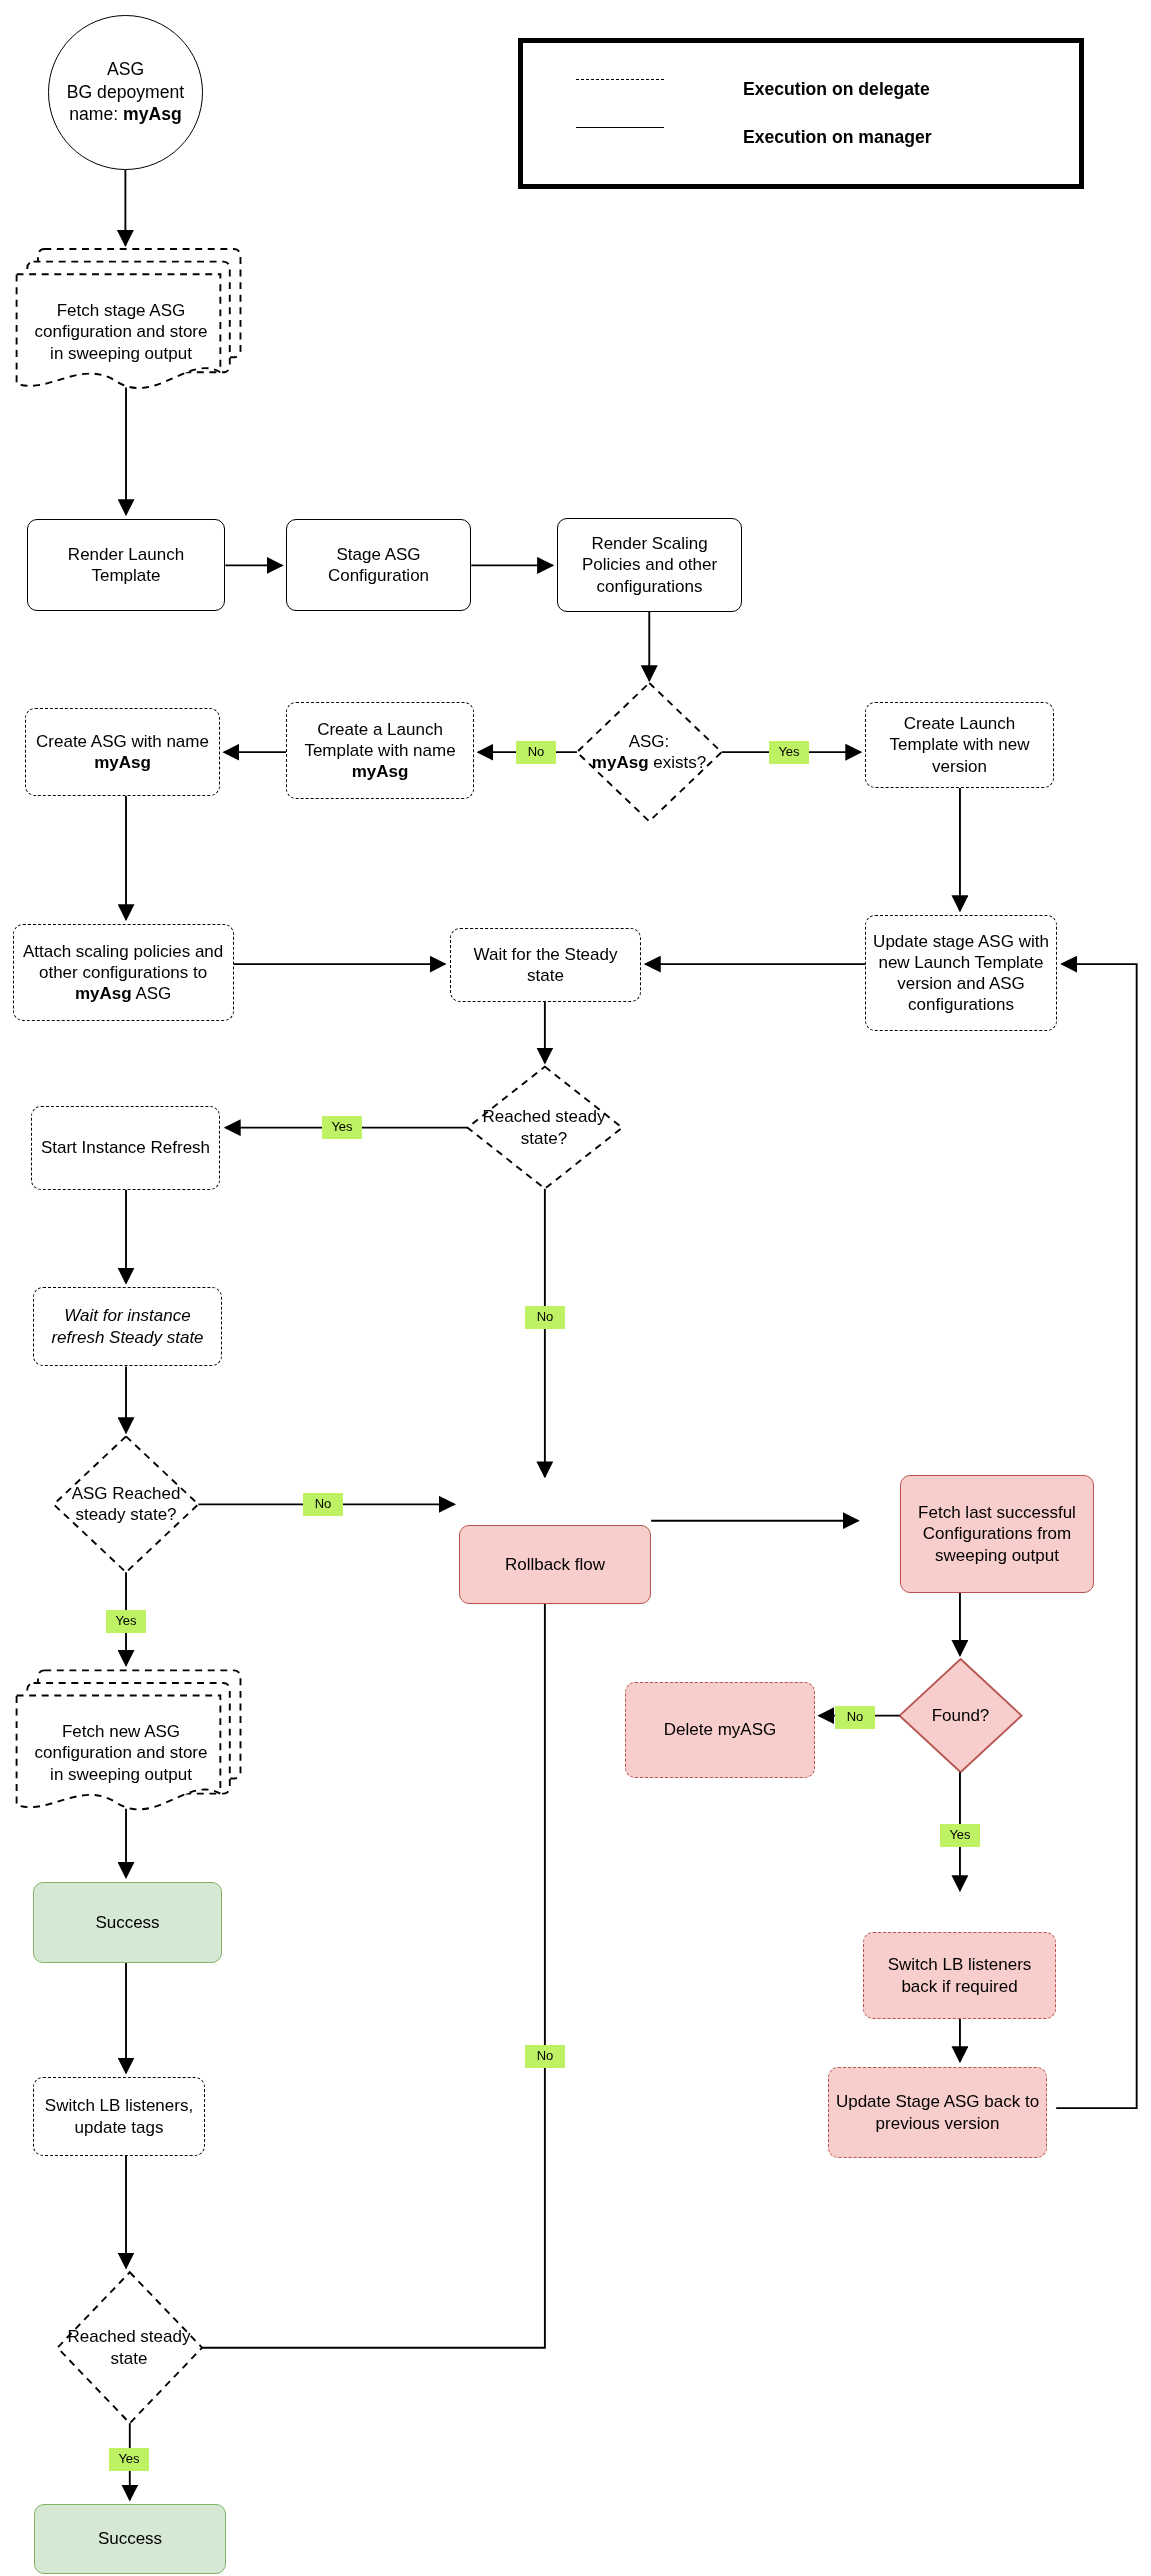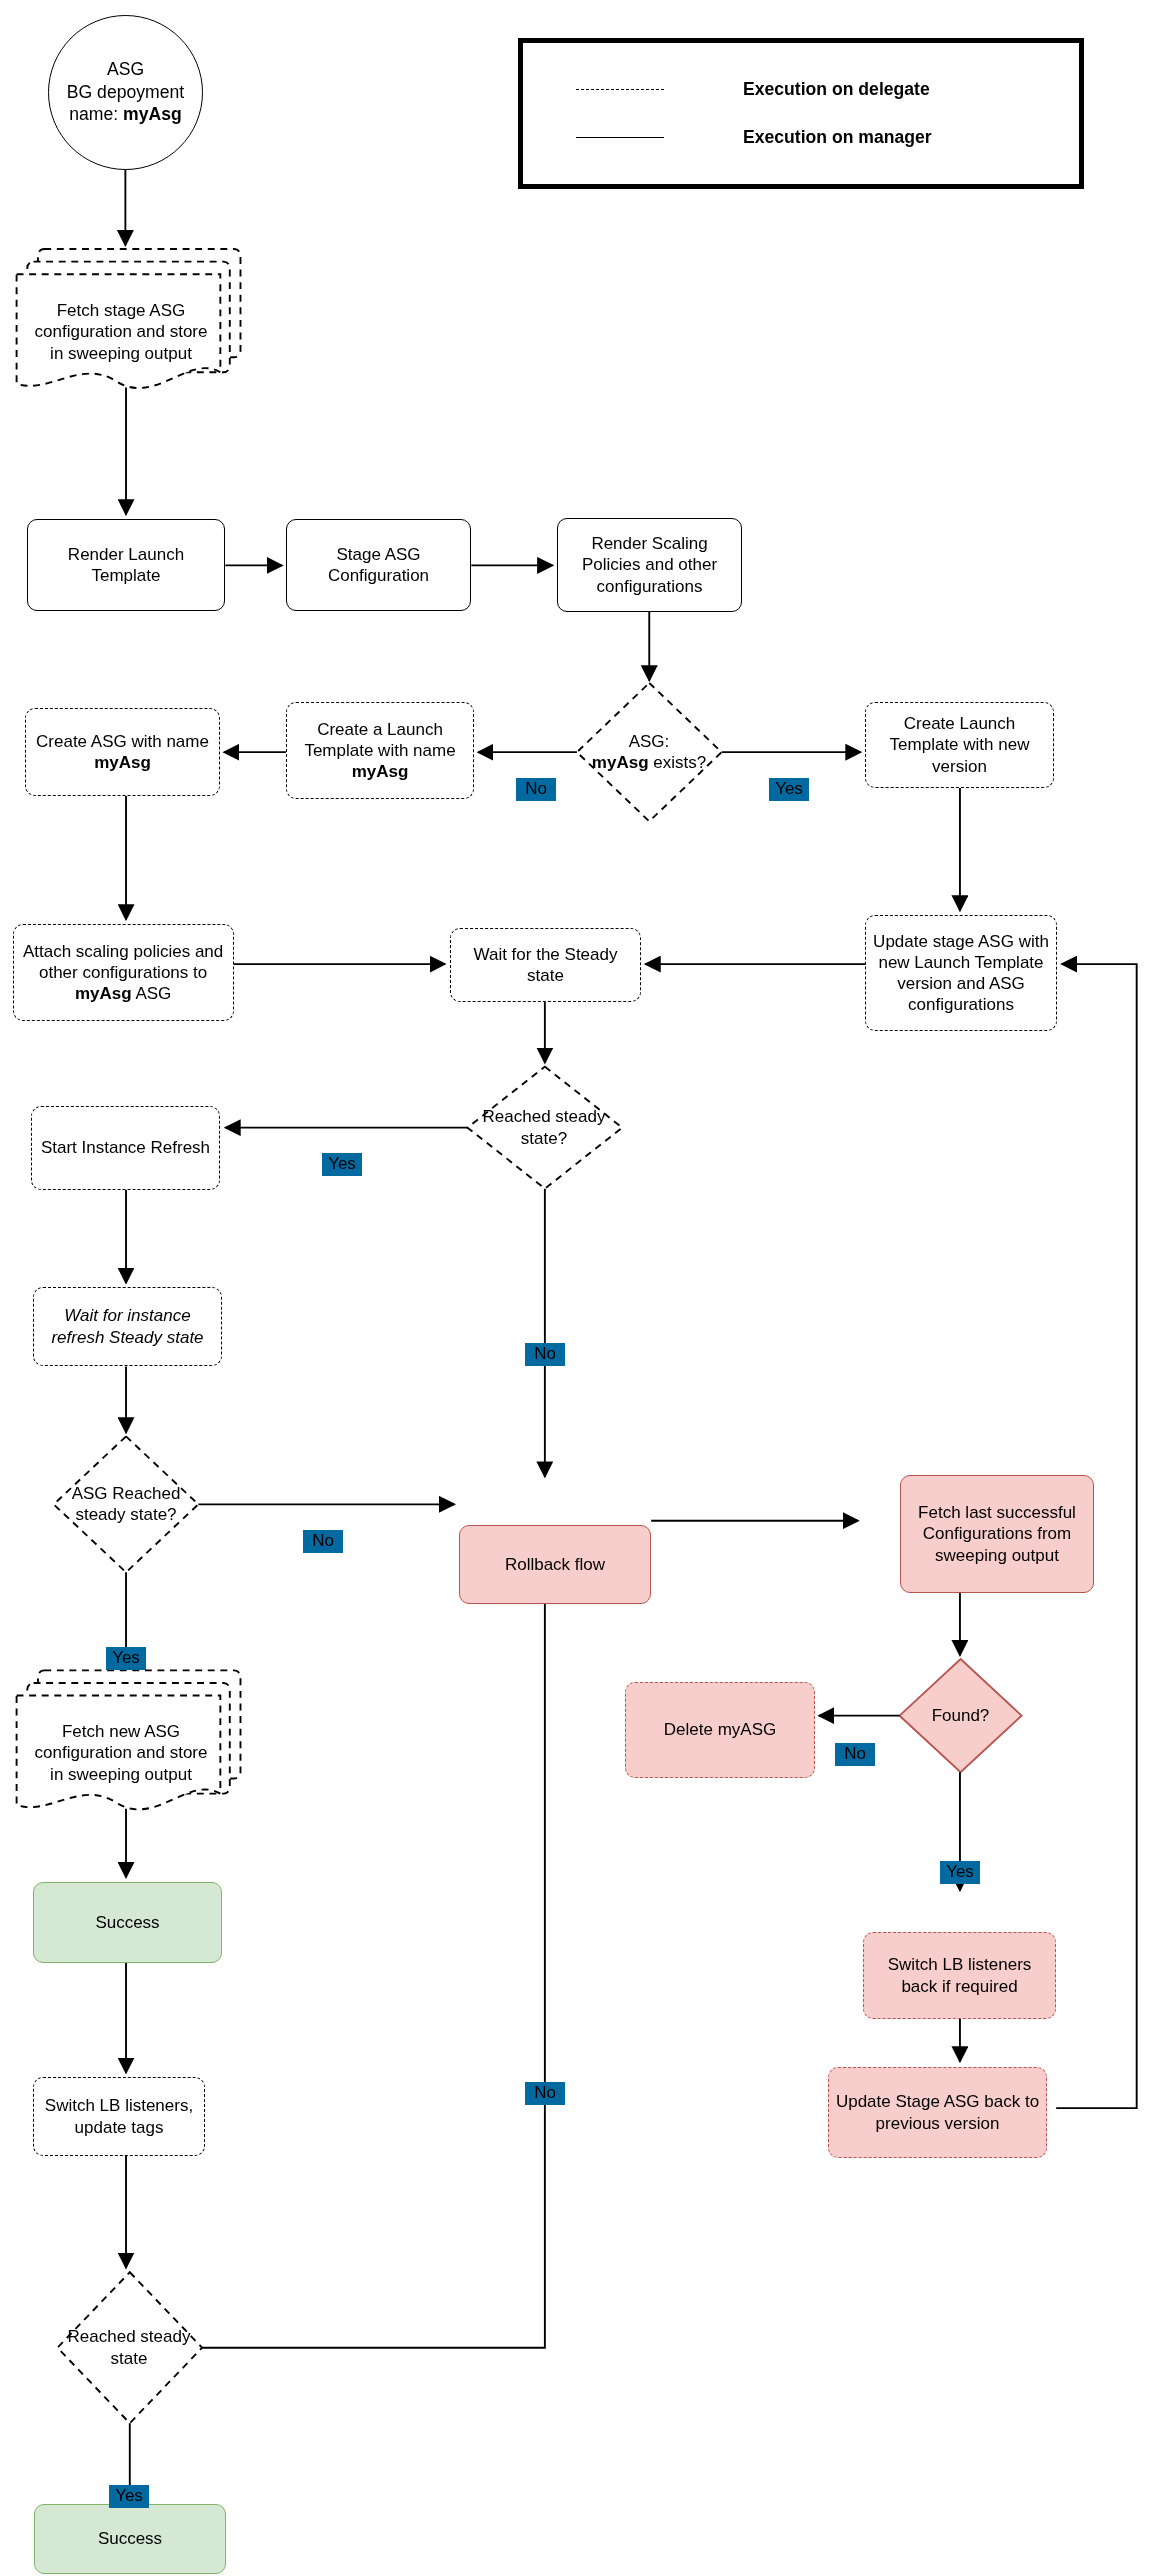--- a/index.html
+++ b/index.html
@@ -13,25 +13,25 @@
   .dashed-black{border:1.9px dashed #000;}
   .solid-red{border:1.9px solid #b85450;background:#f8cecc;}
   .dashed-red{border:1.9px dashed #b85450;background:#f8cecc;}
   .solid-green{border:1.9px solid #82b366;background:#d5e8d4;}
   .overlay{position:absolute;display:flex;align-items:center;justify-content:center;
            text-align:center;font-size:17px;line-height:1.25;background:transparent;border:none;}
   .circle{position:absolute;border:1.9px solid #000;border-radius:50%;background:#fff;
           display:flex;align-items:center;justify-content:center;text-align:center;
           font-size:17.6px;line-height:1.3;box-sizing:border-box;}
   .edge-label{position:absolute;width:40px;height:22.6px;line-height:22.6px;text-align:center;
-              font-size:17px;background:#0369a1;margin-top:37px;}
+              font-size:13px;background:#bef264;}
   .legend{position:absolute;left:518px;top:38px;width:566px;height:151px;
           border:5px solid #000;box-sizing:border-box;background:#fff;
           display:flex;flex-direction:column;justify-content:center;gap:26.4px;}
-  .legend-row{display:flex;align-items:center;}
+  .legend-row{display:flex;align-items:flex-start;}
   .legend-sample{width:88px;margin-left:53px;border-top-width:1.9px;border-top-color:#000;height:0;}
   .legend-sample.dashed{border-top-style:dashed;}
   .legend-sample.solid{border-top-style:solid;}
   .legend-label{margin-left:79px;font-weight:bold;font-size:17.6px;}
 </style>
 </head>
 <body>
 
 <div id="canvas">
 

